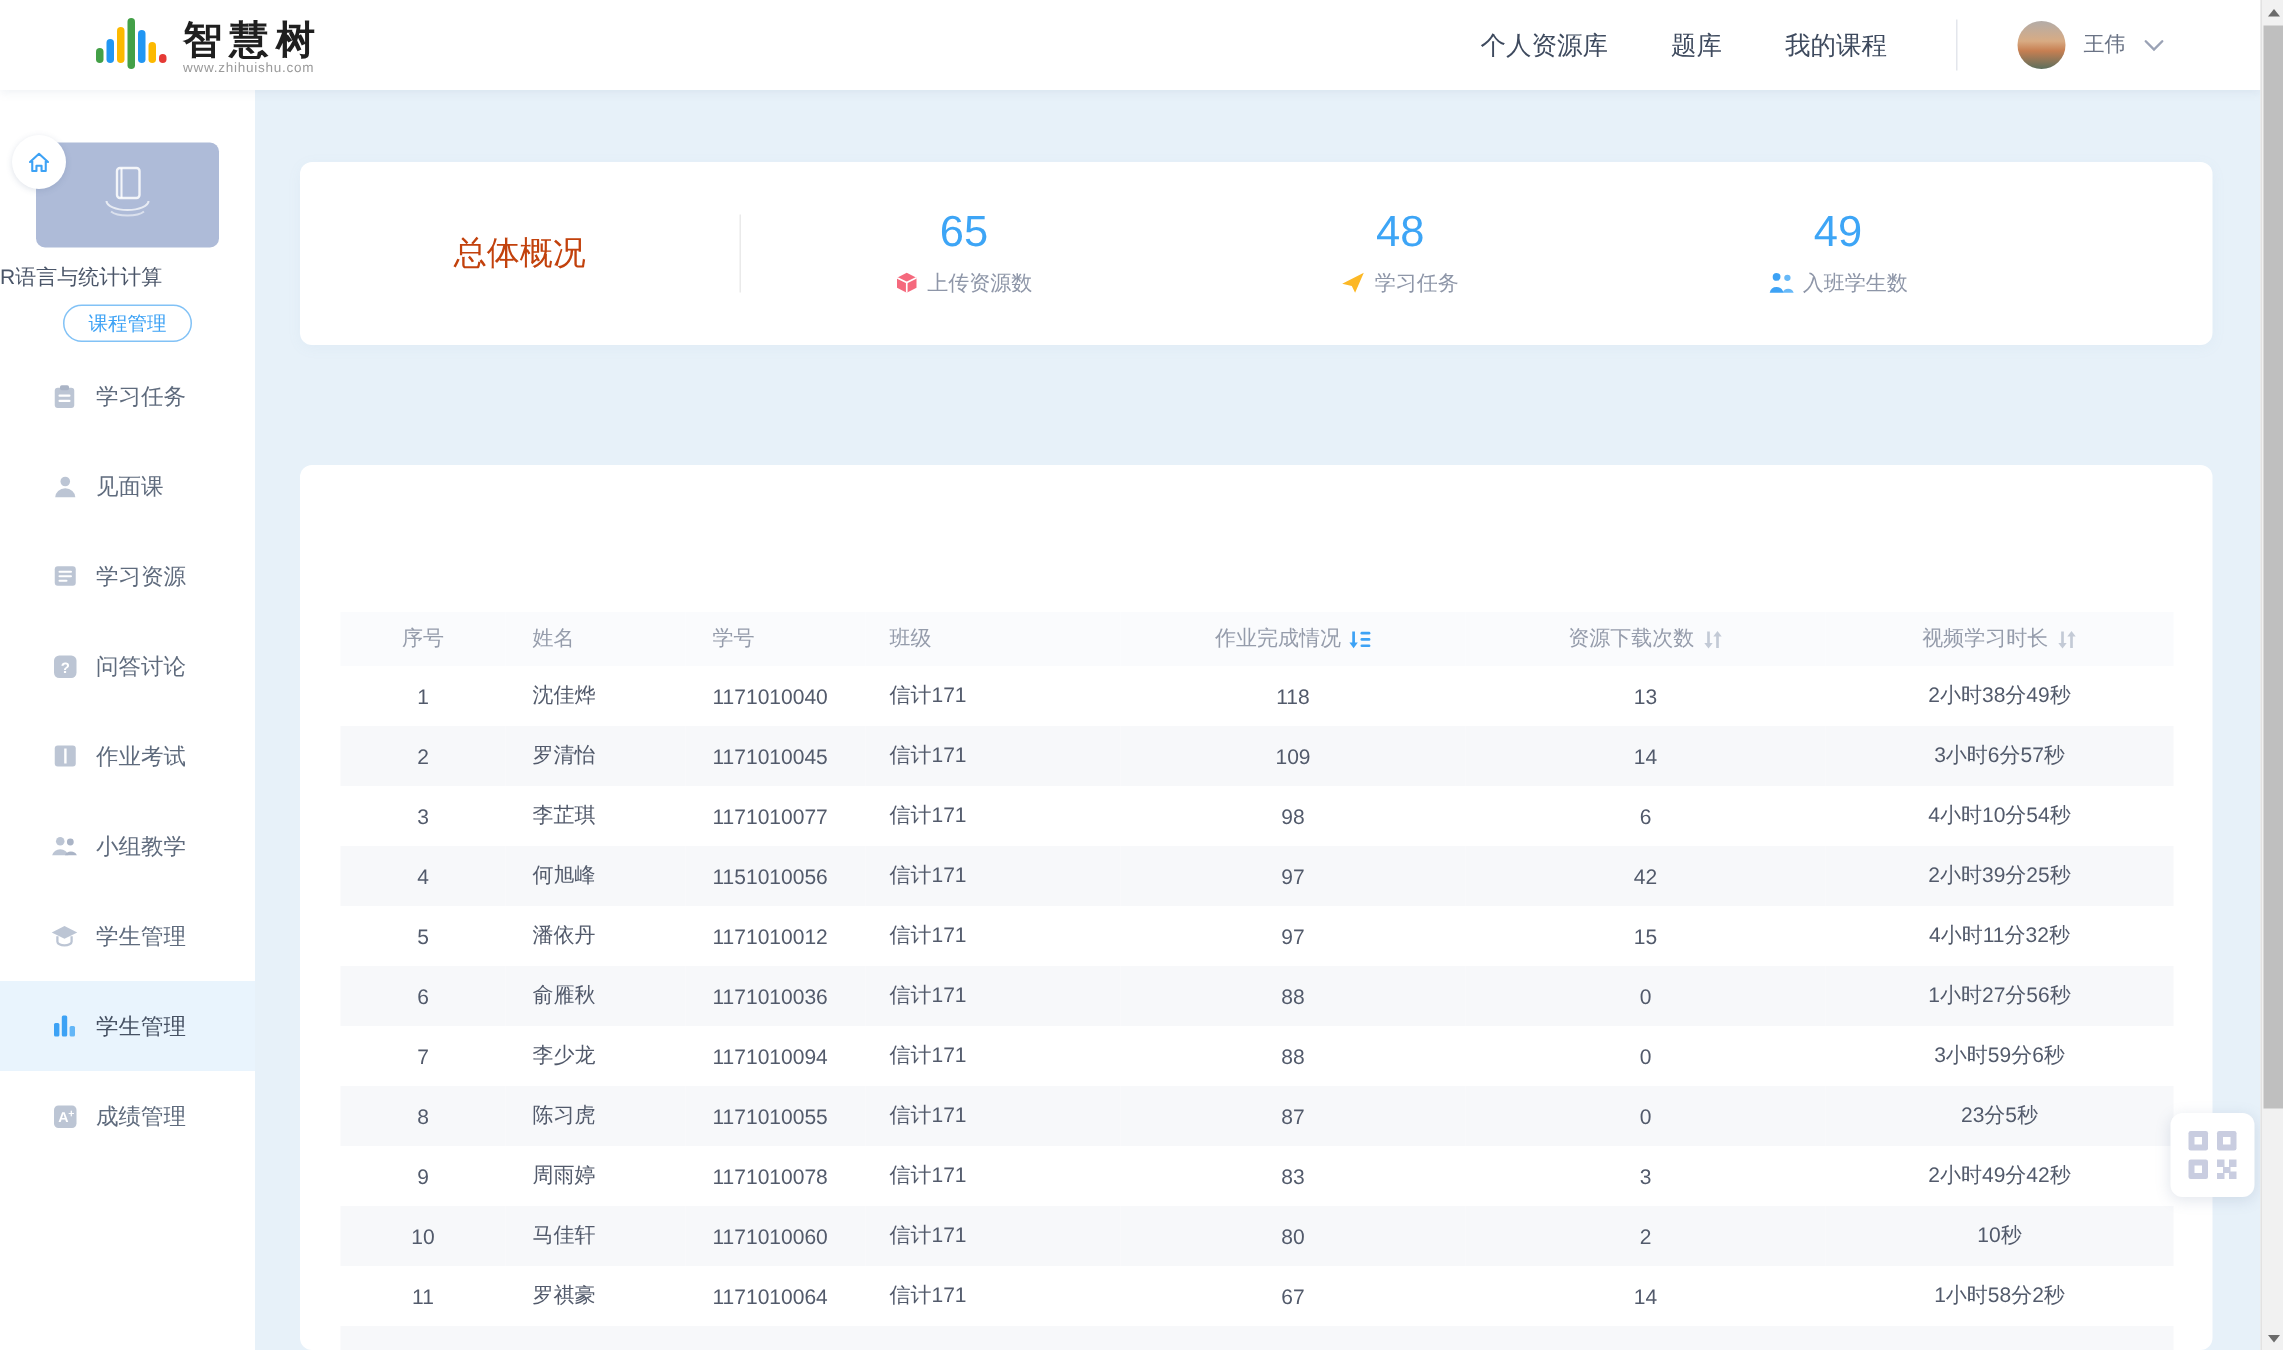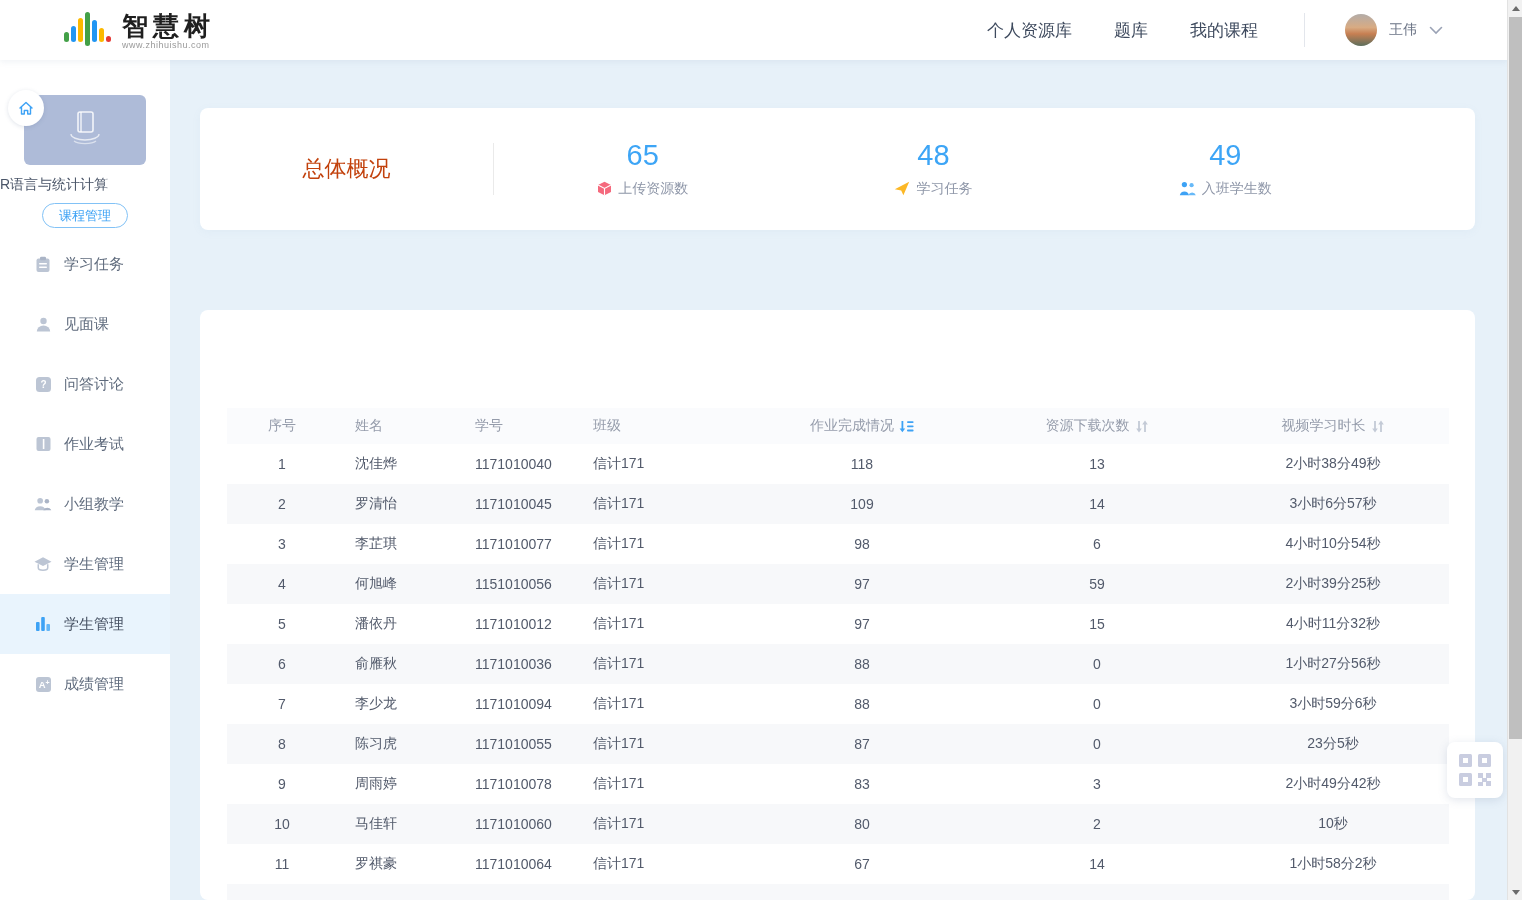--- a/index.html
+++ b/index.html
@@ -171,20 +171,31 @@
         <span class="mi-label">学习任务</span>
       </div>
       <div class="menu-item">
         <span class="mi-icon">
           <svg width="17" height="17" viewBox="0 0 17 17">
               <circle cx="8.5" cy="5" r="3.2" fill="#bcc5d4"></circle>
               <path d="M1.8 15.5 a6.7 6 0 0 1 13.4 0 z" fill="#bcc5d4"></path>
             </svg>
         </span>
         <span class="mi-label">见面课</span>
+      </div>
+      <div class="menu-item">
+        <span class="mi-icon">
+          <svg width="17" height="16" viewBox="0 0 17 16">
+              <rect x="1.5" y="1.5" width="14" height="13" rx="2" fill="#bcc5d4"></rect>
+              <rect x="4" y="4.5" width="9" height="1.4" rx="0.7" fill="#fff"></rect>
+              <rect x="4" y="7.5" width="9" height="1.4" rx="0.7" fill="#fff"></rect>
+              <rect x="4" y="10.5" width="6" height="1.4" rx="0.7" fill="#fff"></rect>
+            </svg>
+        </span>
+        <span class="mi-label">学习资源</span>
       </div>
       <div class="menu-item">
         <span class="mi-icon">
           <svg width="17" height="17" viewBox="0 0 17 17">
               <rect x="1" y="1" width="15" height="15" rx="3.5" fill="#bcc5d4"></rect>
               <text x="8.5" y="12.4" text-anchor="middle" font-size="10" font-weight="bold" fill="#fff" font-family="sans-serif">?</text>
             </svg>
         </span>
         <span class="mi-label">问答讨论</span>
       </div>
@@ -377,21 +388,21 @@
               <td class="c4">98</td>
               <td class="c5">6</td>
               <td class="c6">4小时10分54秒</td>
             </tr>
             <tr class="striped">
               <td class="c0">4</td>
               <td class="c1">何旭峰</td>
               <td class="c2">1151010056</td>
               <td class="c3">信计171</td>
               <td class="c4">97</td>
-              <td class="c5">59</td>
+              <td class="c5">42</td>
               <td class="c6">2小时39分25秒</td>
             </tr>
             <tr>
               <td class="c0">5</td>
               <td class="c1">潘依丹</td>
               <td class="c2">1171010012</td>
               <td class="c3">信计171</td>
               <td class="c4">97</td>
               <td class="c5">15</td>
               <td class="c6">4小时11分32秒</td>

